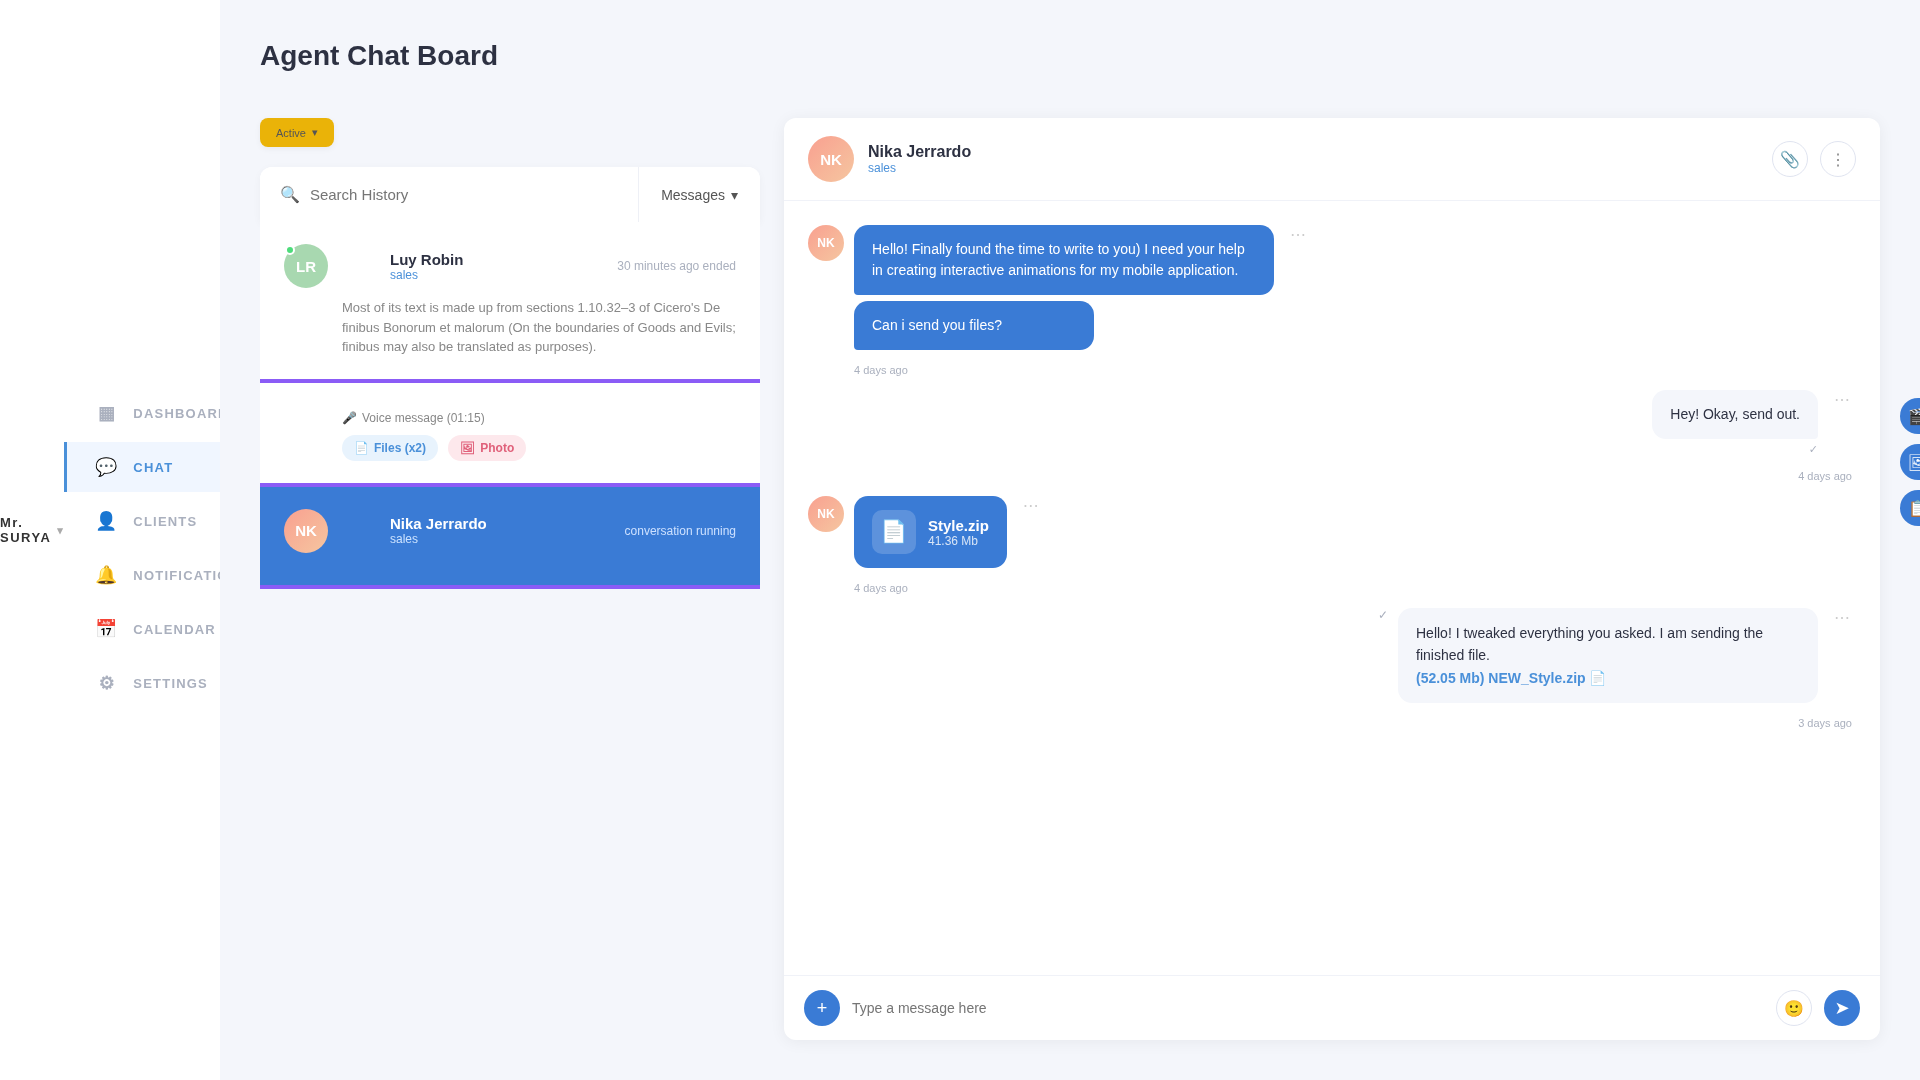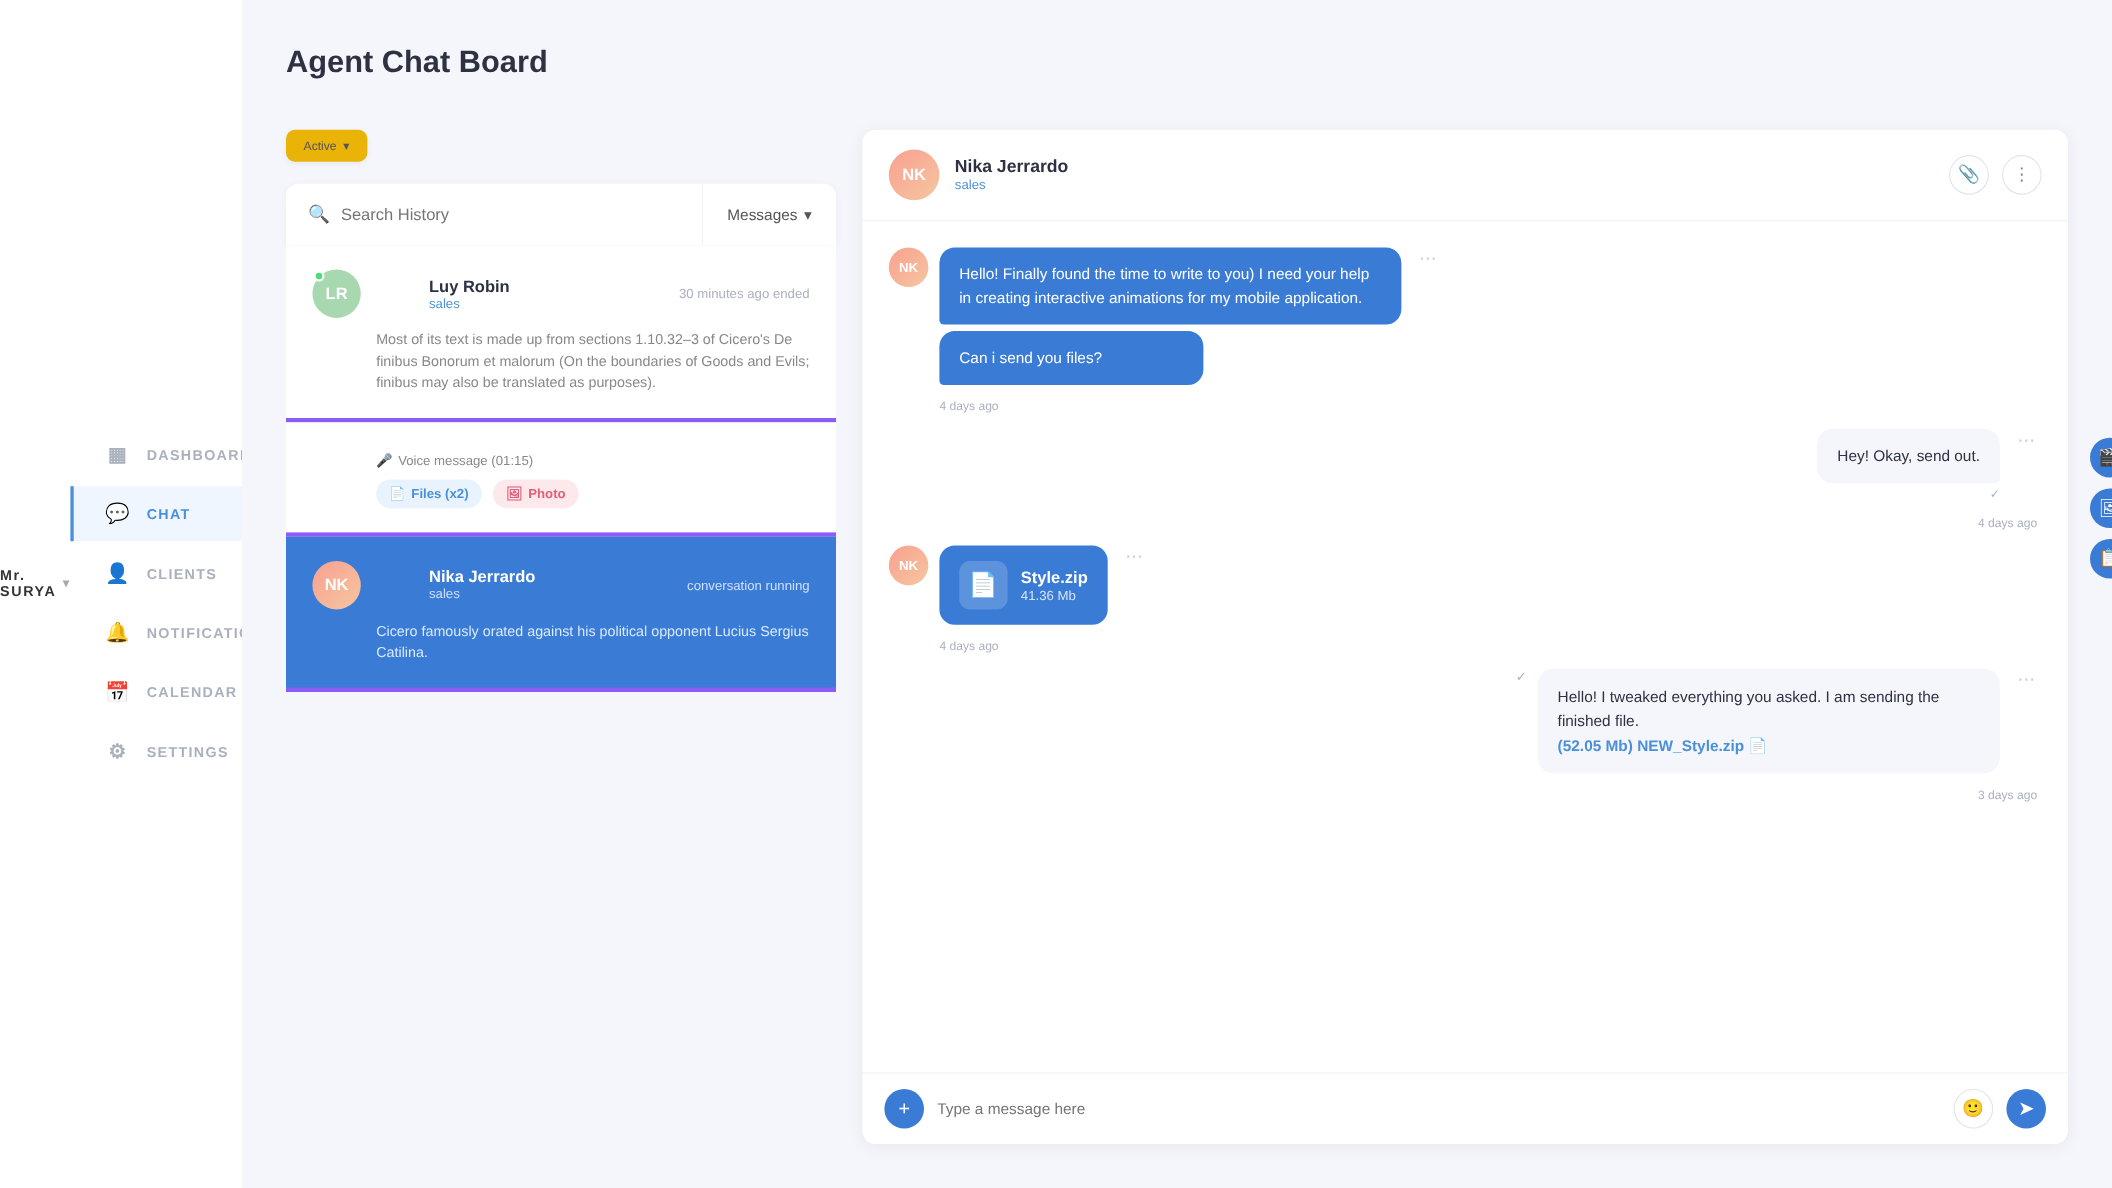--- a/index.html
+++ b/index.html
@@ -596,21 +596,20 @@
           <div class="chat-item-header">
             <div class="chat-avatar" style="background: linear-gradient(135deg, #f9a090, #f5c6a0);">
               <span>NK</span>
             </div>
             <div class="chat-info">
               <div class="chat-name">Nika Jerrardo</div>
               <div class="chat-category">sales</div>
             </div>
             <div class="chat-time">conversation running</div>
           </div>
-          <div class="chat-preview">Cicero famously orated against his political opponent Lucius Sergius Catilina.</div>
         </div>
       </div>
     </div>
 
     <div class="chat-detail" style="position: relative; overflow: visible;">
 
       <div class="chat-detail-header">
         <div class="detail-avatar">NK</div>
         <div class="detail-info">
           <div class="detail-name">Nika Jerrardo</div>

